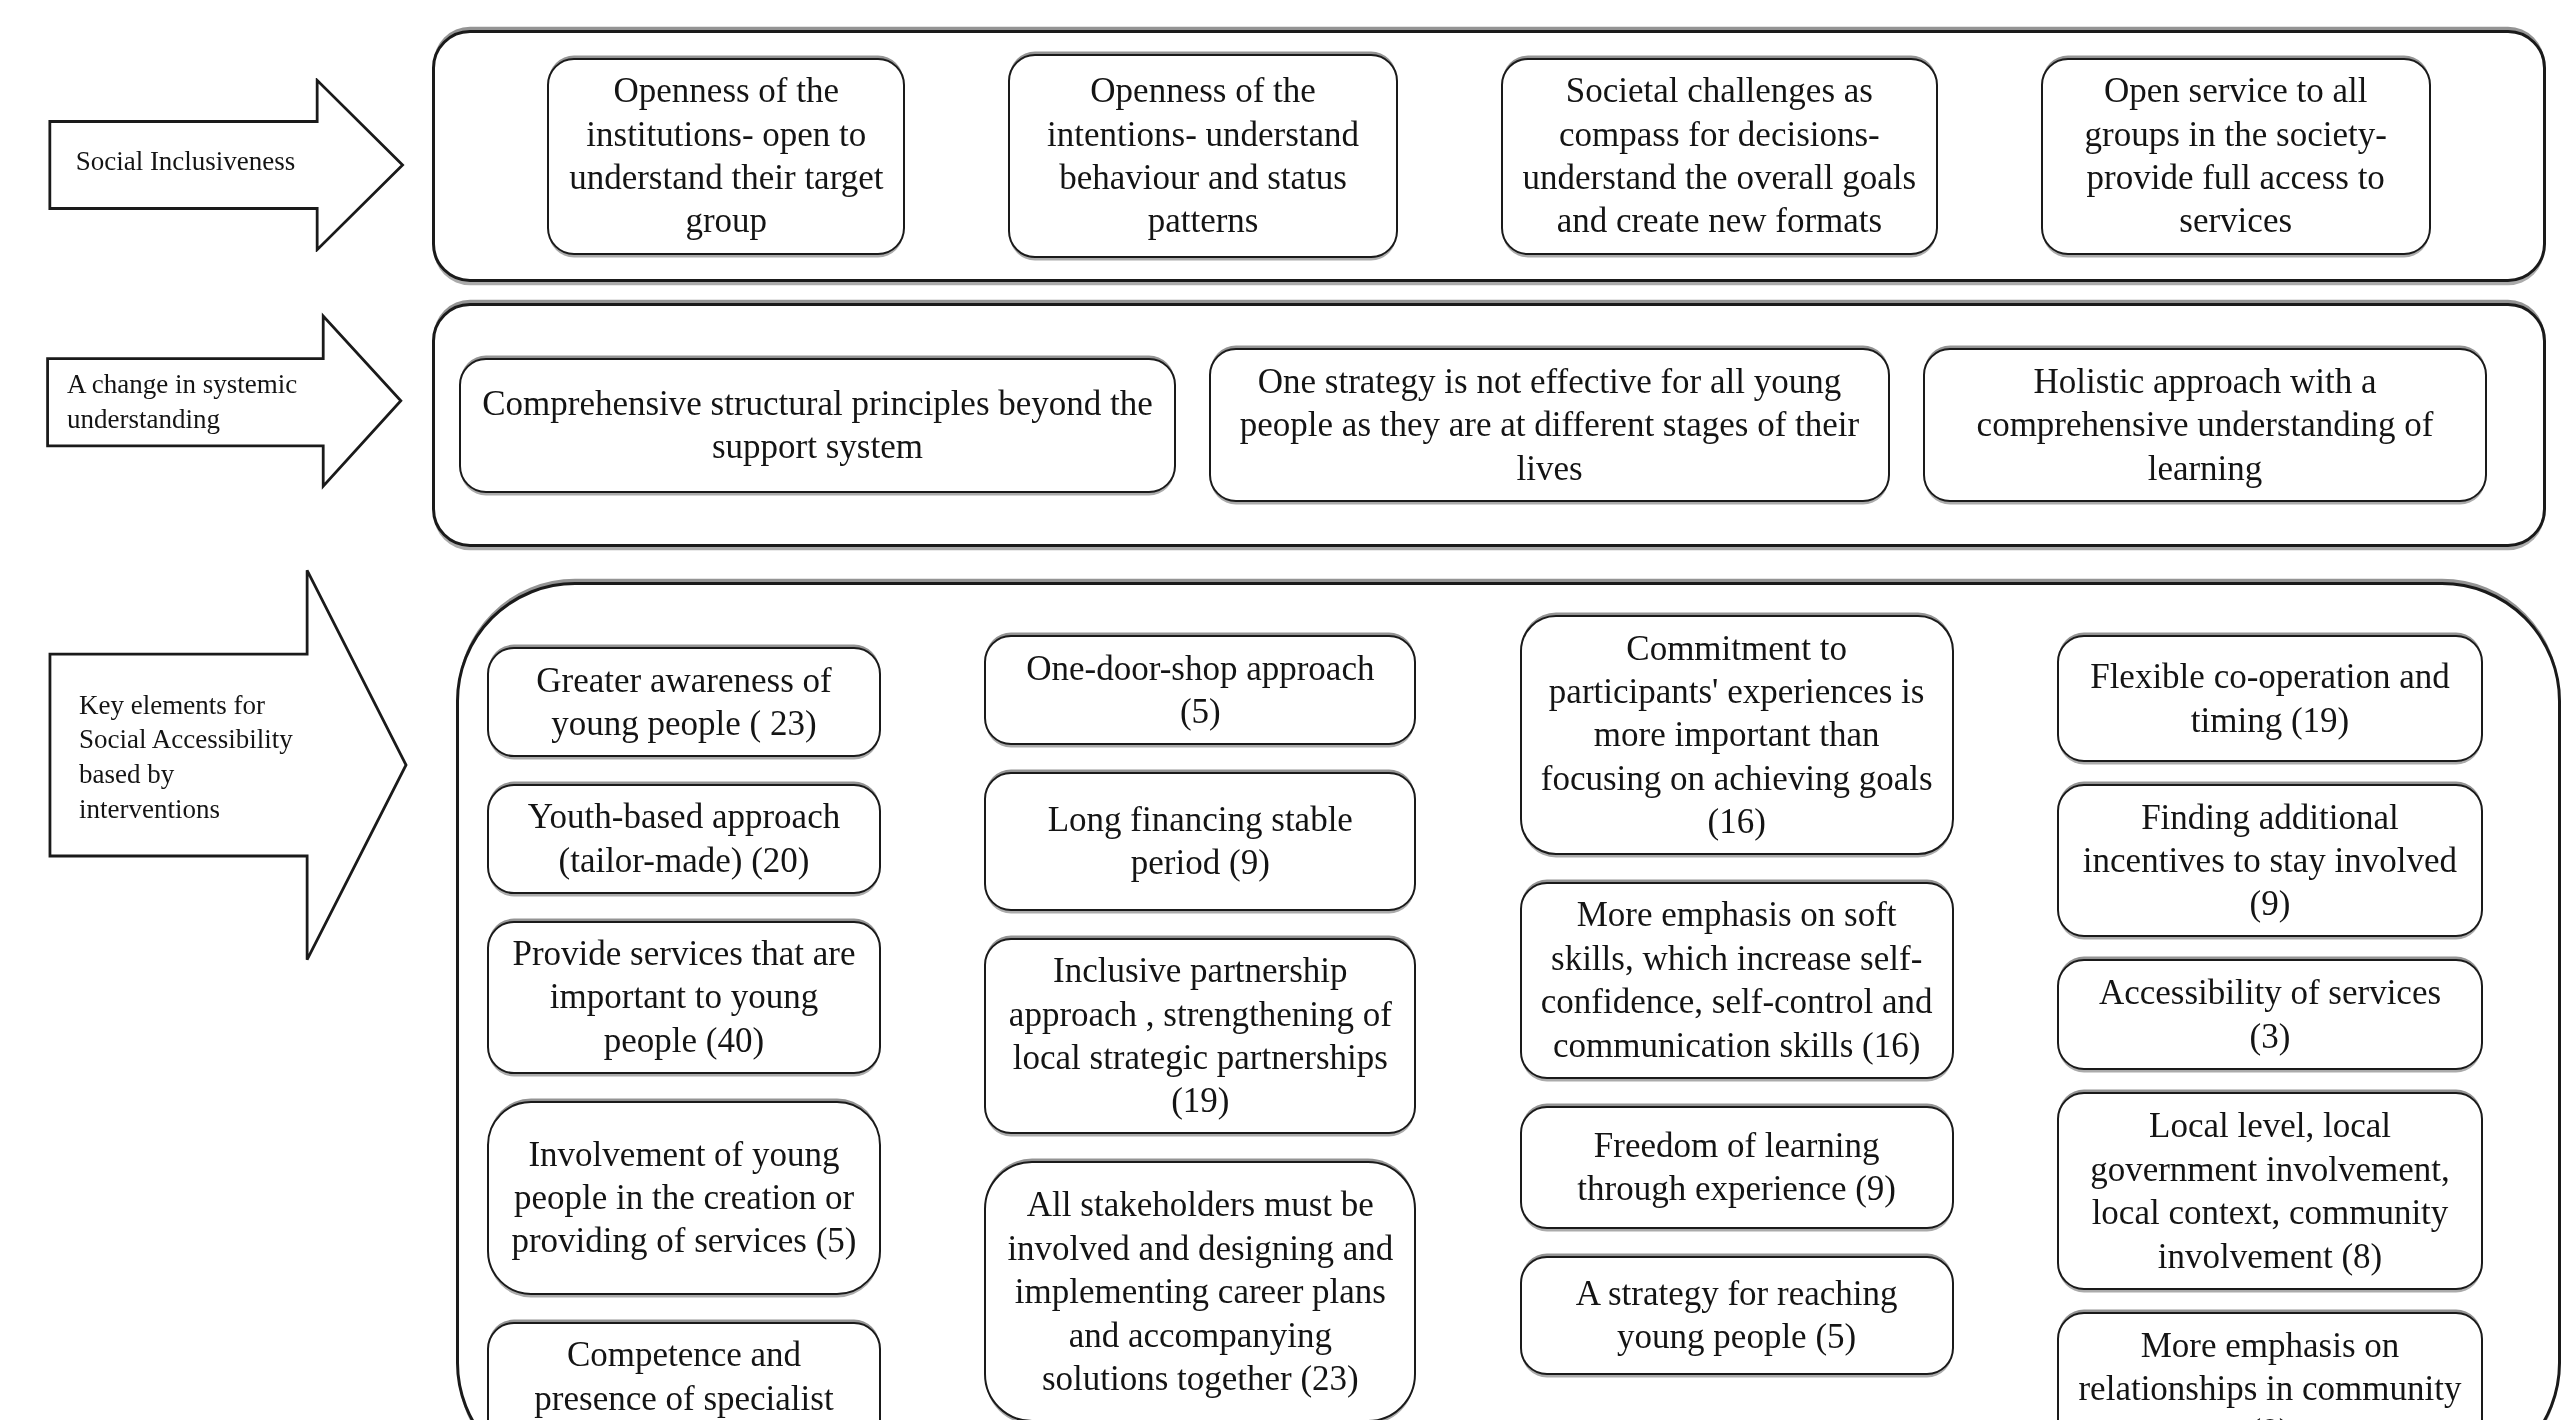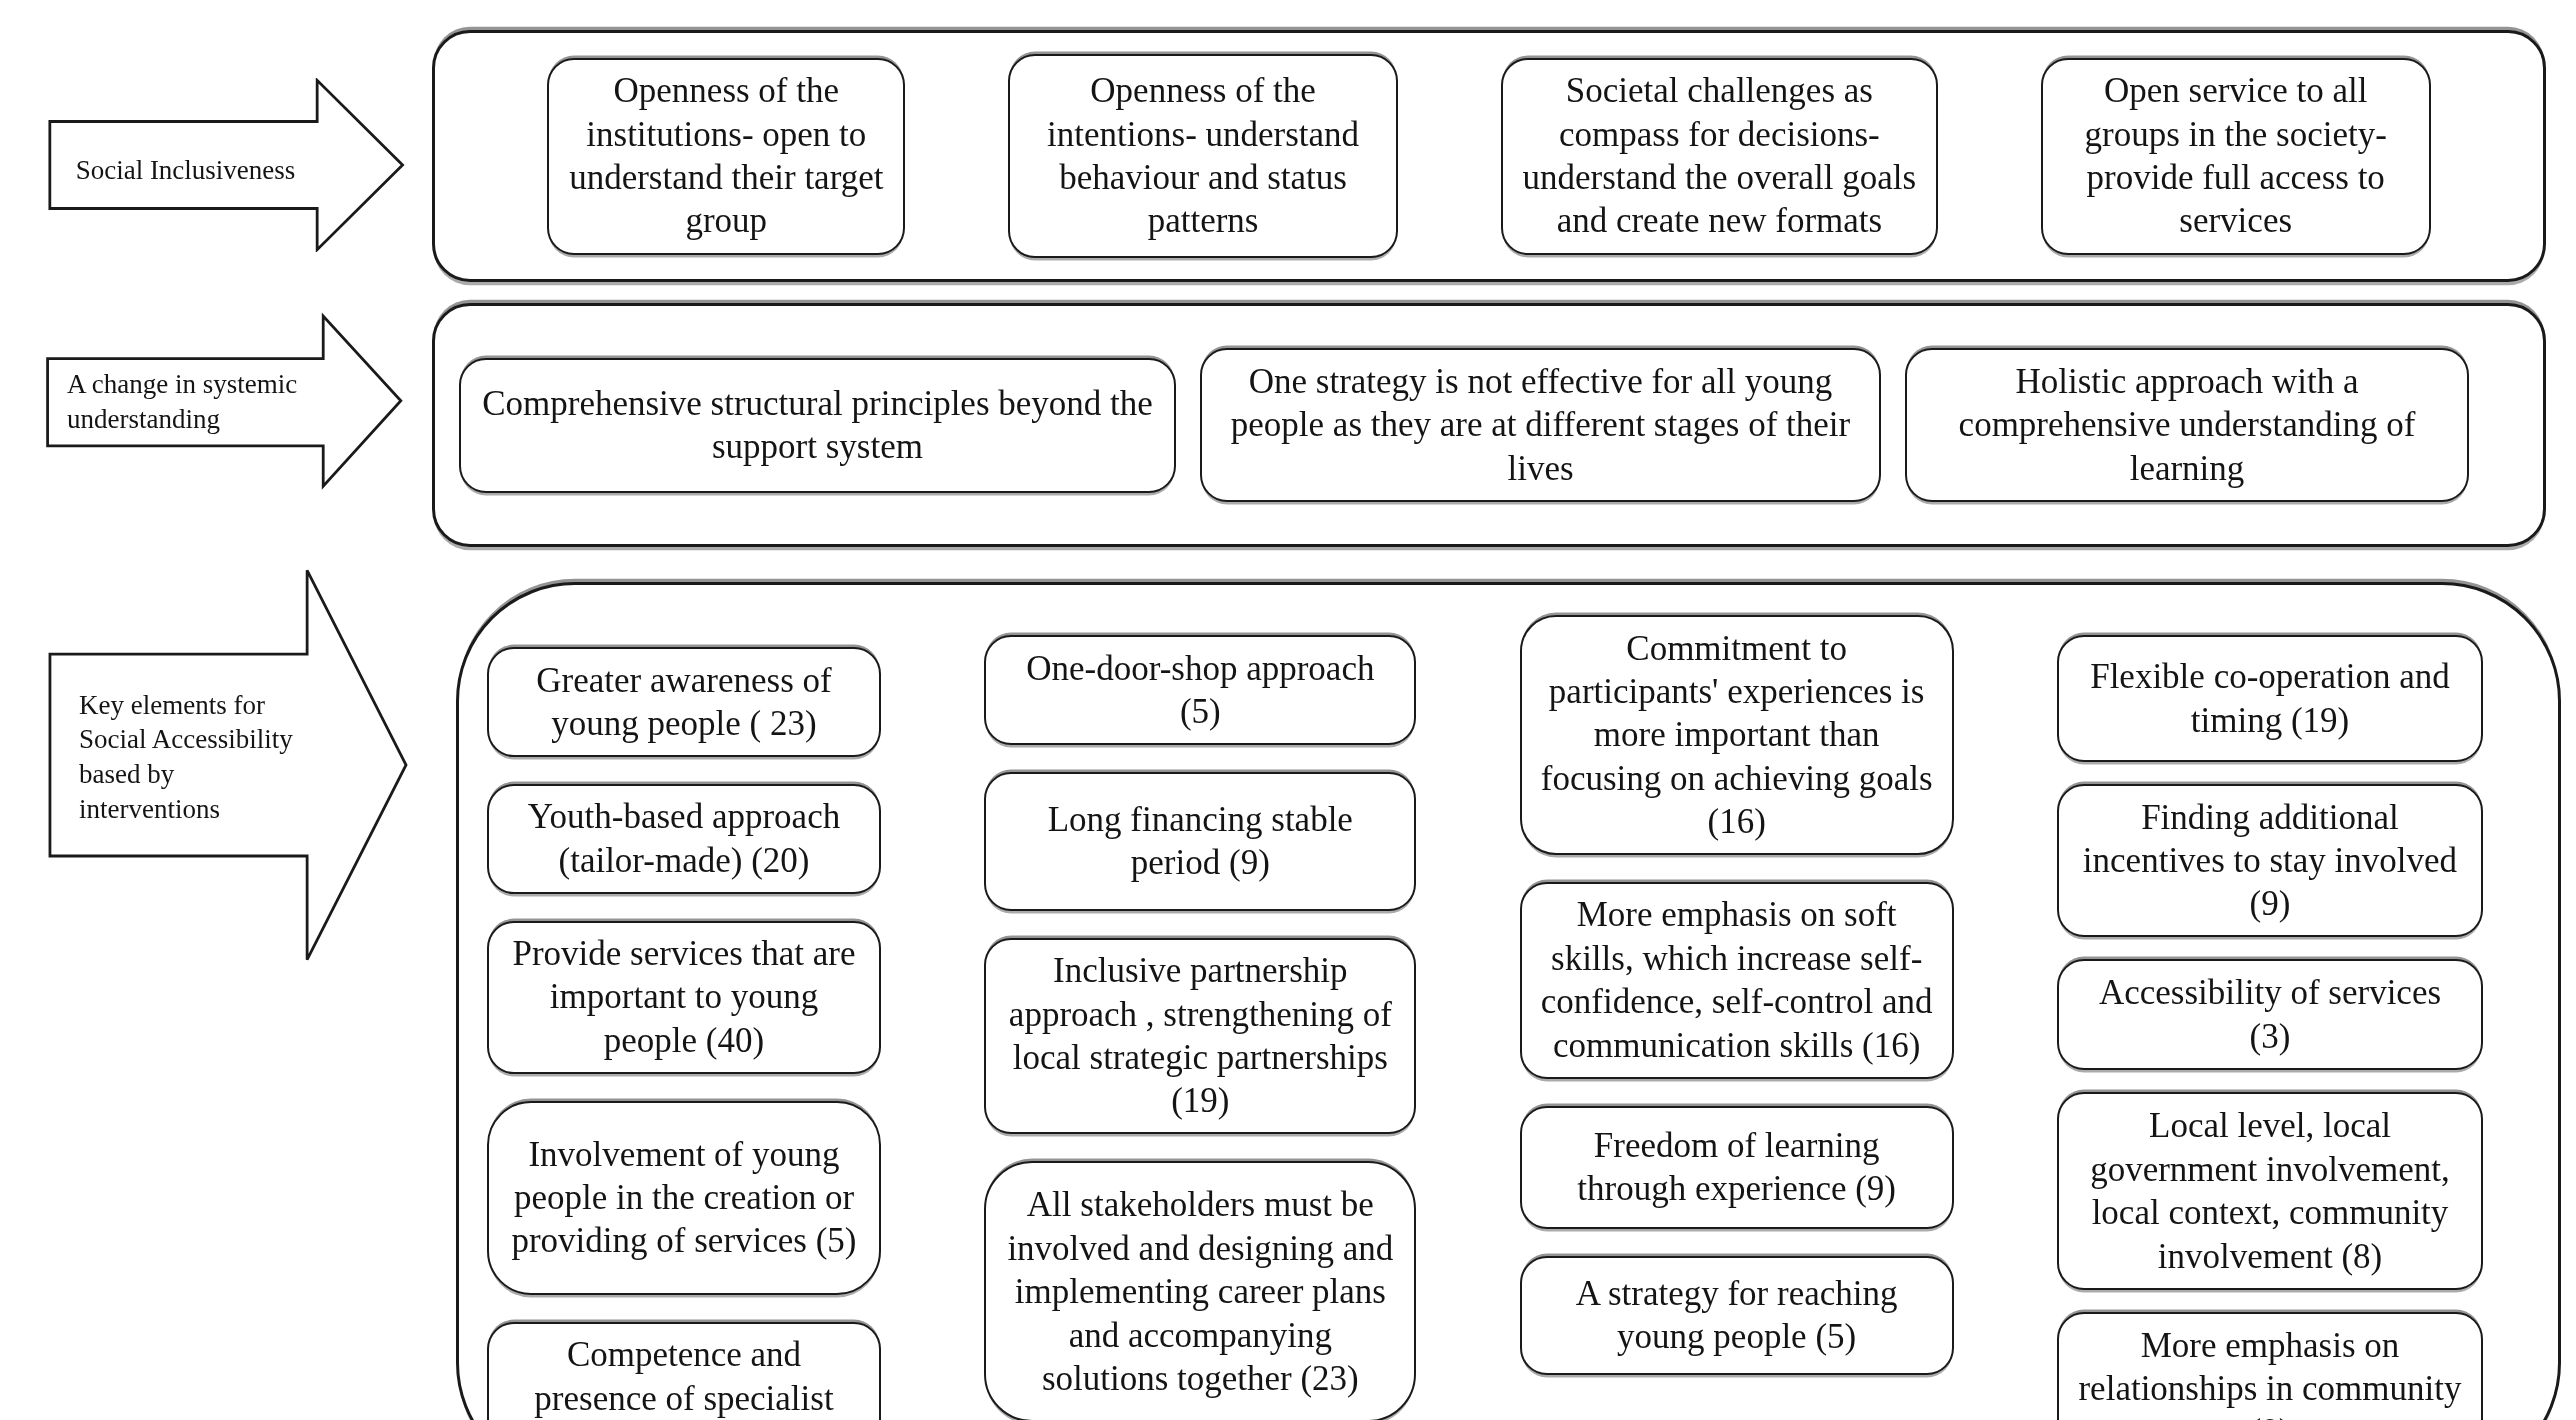--- a/index.html
+++ b/index.html
@@ -23,21 +23,21 @@
   
   .container{
     position:absolute;background:#ffffff;
     border:3.2px solid #1a1a1a;border-radius:38px;
     box-sizing:border-box;
     box-shadow:0 -4.8px 0 -1.6px #949494, 0 4.8px 0 -1.6px #ababab;
   }
   .row1{left:432px;top:30px;width:2114px;height:252px;
         display:flex;align-items:center;justify-content:space-evenly;padding:0 9.5px;}
   .row2{left:432px;top:303px;width:2114px;height:244px;
-        display:flex;align-items:center;gap:24px;padding:0 63px 0 24px;}
+        display:flex;align-items:center;gap:33px;padding:0 63px 0 24px;}
   .row3{left:456px;top:582px;width:2105px;height:900px;border-radius:119px;
         display:flex;justify-content:space-between;padding:0 75px 0 28px;}
   
   .box{
     background:#ffffff;border:2.4px solid #1a1a1a;border-radius:27px;
     box-sizing:border-box;flex-shrink:0;
     display:flex;align-items:center;justify-content:center;
     text-align:center;padding:9.5px 19px;
     font-size:35px;line-height:1.24;
     box-shadow:0 -4px 0 -1.6px #949494, 0 4px 0 -1.6px #ababab;
@@ -64,21 +64,21 @@
   .h130{min-height:103px;} .h330{min-height:261px;border-radius:48px;}
 </style>
 </head>
 <body>
 
 <div class="canvas">
 
   <svg class="arrow" style="left:48px;top:78px;" width="358" height="174" viewBox="0 0 452 220">
     <polygon points="2,55 340,55 340,3 448,110 340,217 340,165 2,165"></polygon>
   </svg>
-  <div class="arrow-label al-center" style="left:55px;top:127px;width:261px;height:87px;">Social Inclusiveness</div>
+  <div class="arrow-label al-center" style="left:55px;top:118px;width:261px;height:87px;">Social Inclusiveness</div>
 
   <div class="container row1">
     <div class="box r1a">Openness of the institutions- open to understand their target group</div>
     <div class="box r1b">Openness of the intentions- understand behaviour and status patterns</div>
     <div class="box r1c">Societal challenges as compass for decisions- understand the overall goals and create new formats</div>
     <div class="box r1d">Open service to all groups in the society- provide full access to services</div>
   </div>
 
   <svg class="arrow" style="left:46px;top:311px;" width="358" height="181" viewBox="0 0 452 228">
     <polygon points="2,60 350,60 350,6 448,113 350,221 350,170 2,170"></polygon>

